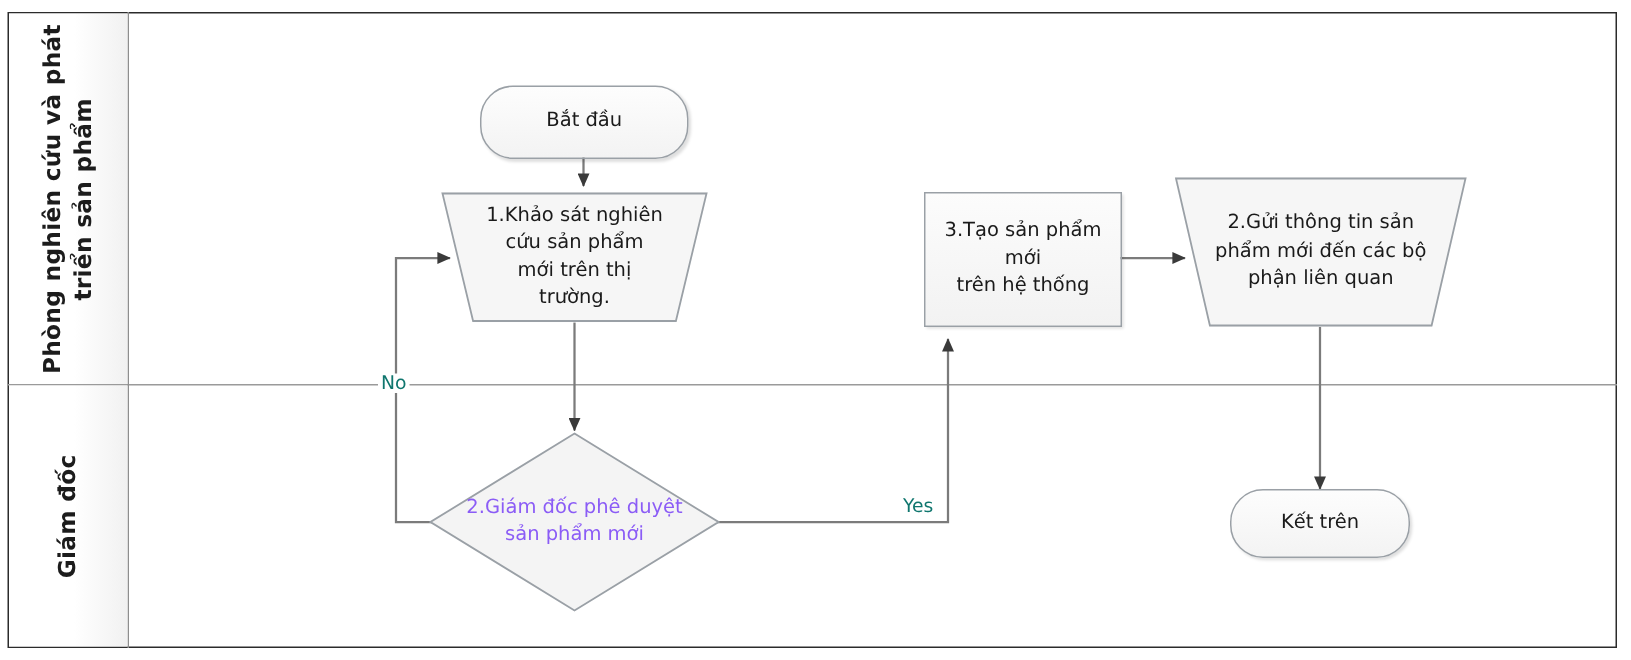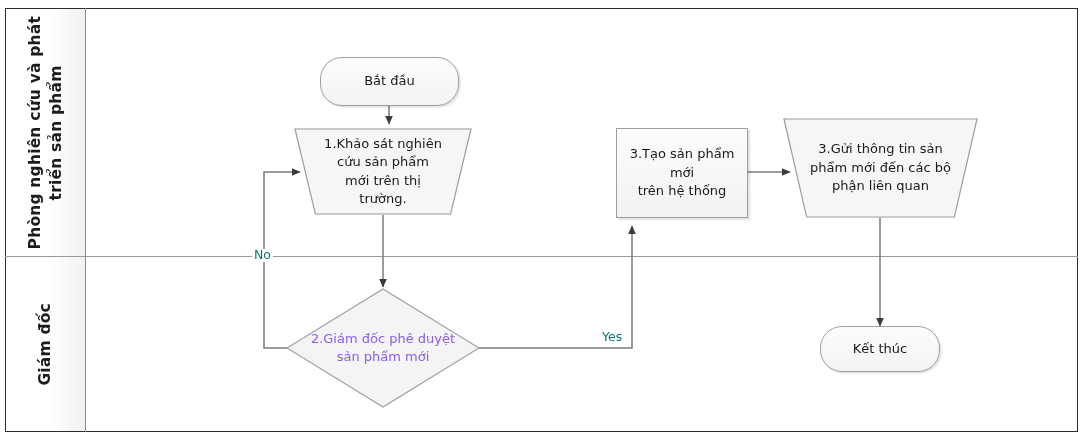--- a/index.html
+++ b/index.html
@@ -217,34 +217,34 @@
   <div class="node rect" style="left:568px; top:128px; width:132px; height:90px;">
     <span class="label">3.Tạo sản phẩm mới
 trên hệ thống</span>
   </div>
 
   <div class="node" style="left:783px; top:118px; width:195px; height:100px;">
     <div class="trapezoid" style="position:absolute; left:0; top:0; width:100%; height:100%;"></div>
     <svg class="trapezoid-outline" viewBox="0 0 195 100" preserveAspectRatio="none">
       <polygon points="1,1 194,1 171.4,99 23.6,99" fill="none" stroke="#9aa0a6" stroke-width="1.2" vector-effect="non-scaling-stroke"></polygon>
     </svg>
-    <span class="label" style="position:relative;">3.Gửi thông tin sản
+    <span class="label" style="position:relative;">2.Gửi thông tin sản
 phẩm mới đến các bộ
 phận liên quan</span>
   </div>
 
   <div class="diamond-wrap" style="left:286px; top:288px; width:194px; height:120px;">
     <svg width="194" height="120" viewBox="0 0 194 120" style="position:absolute; left:0; top:0;">
       <polygon points="97,1 193,60 97,119 1,60" fill="#f4f4f4" stroke="#9aa0a6" stroke-width="1.2"></polygon>
     </svg>
     <span class="diamond-text">2.Giám đốc phê duyệt
 sản phẩm mới</span>
   </div>
 
   <div class="node terminator" style="left:820px; top:326px; width:120px; height:46px;">
-    <span class="label">Kết thúc</span>
+    <span class="label">Kết trên</span>
   </div>
 
   <span class="edge-label" style="left:252px; top:249px;">No</span>
 
   <span class="edge-label" style="left:600px; top:331px;">Yes</span>
 
 </div>
 
 </body></html>

